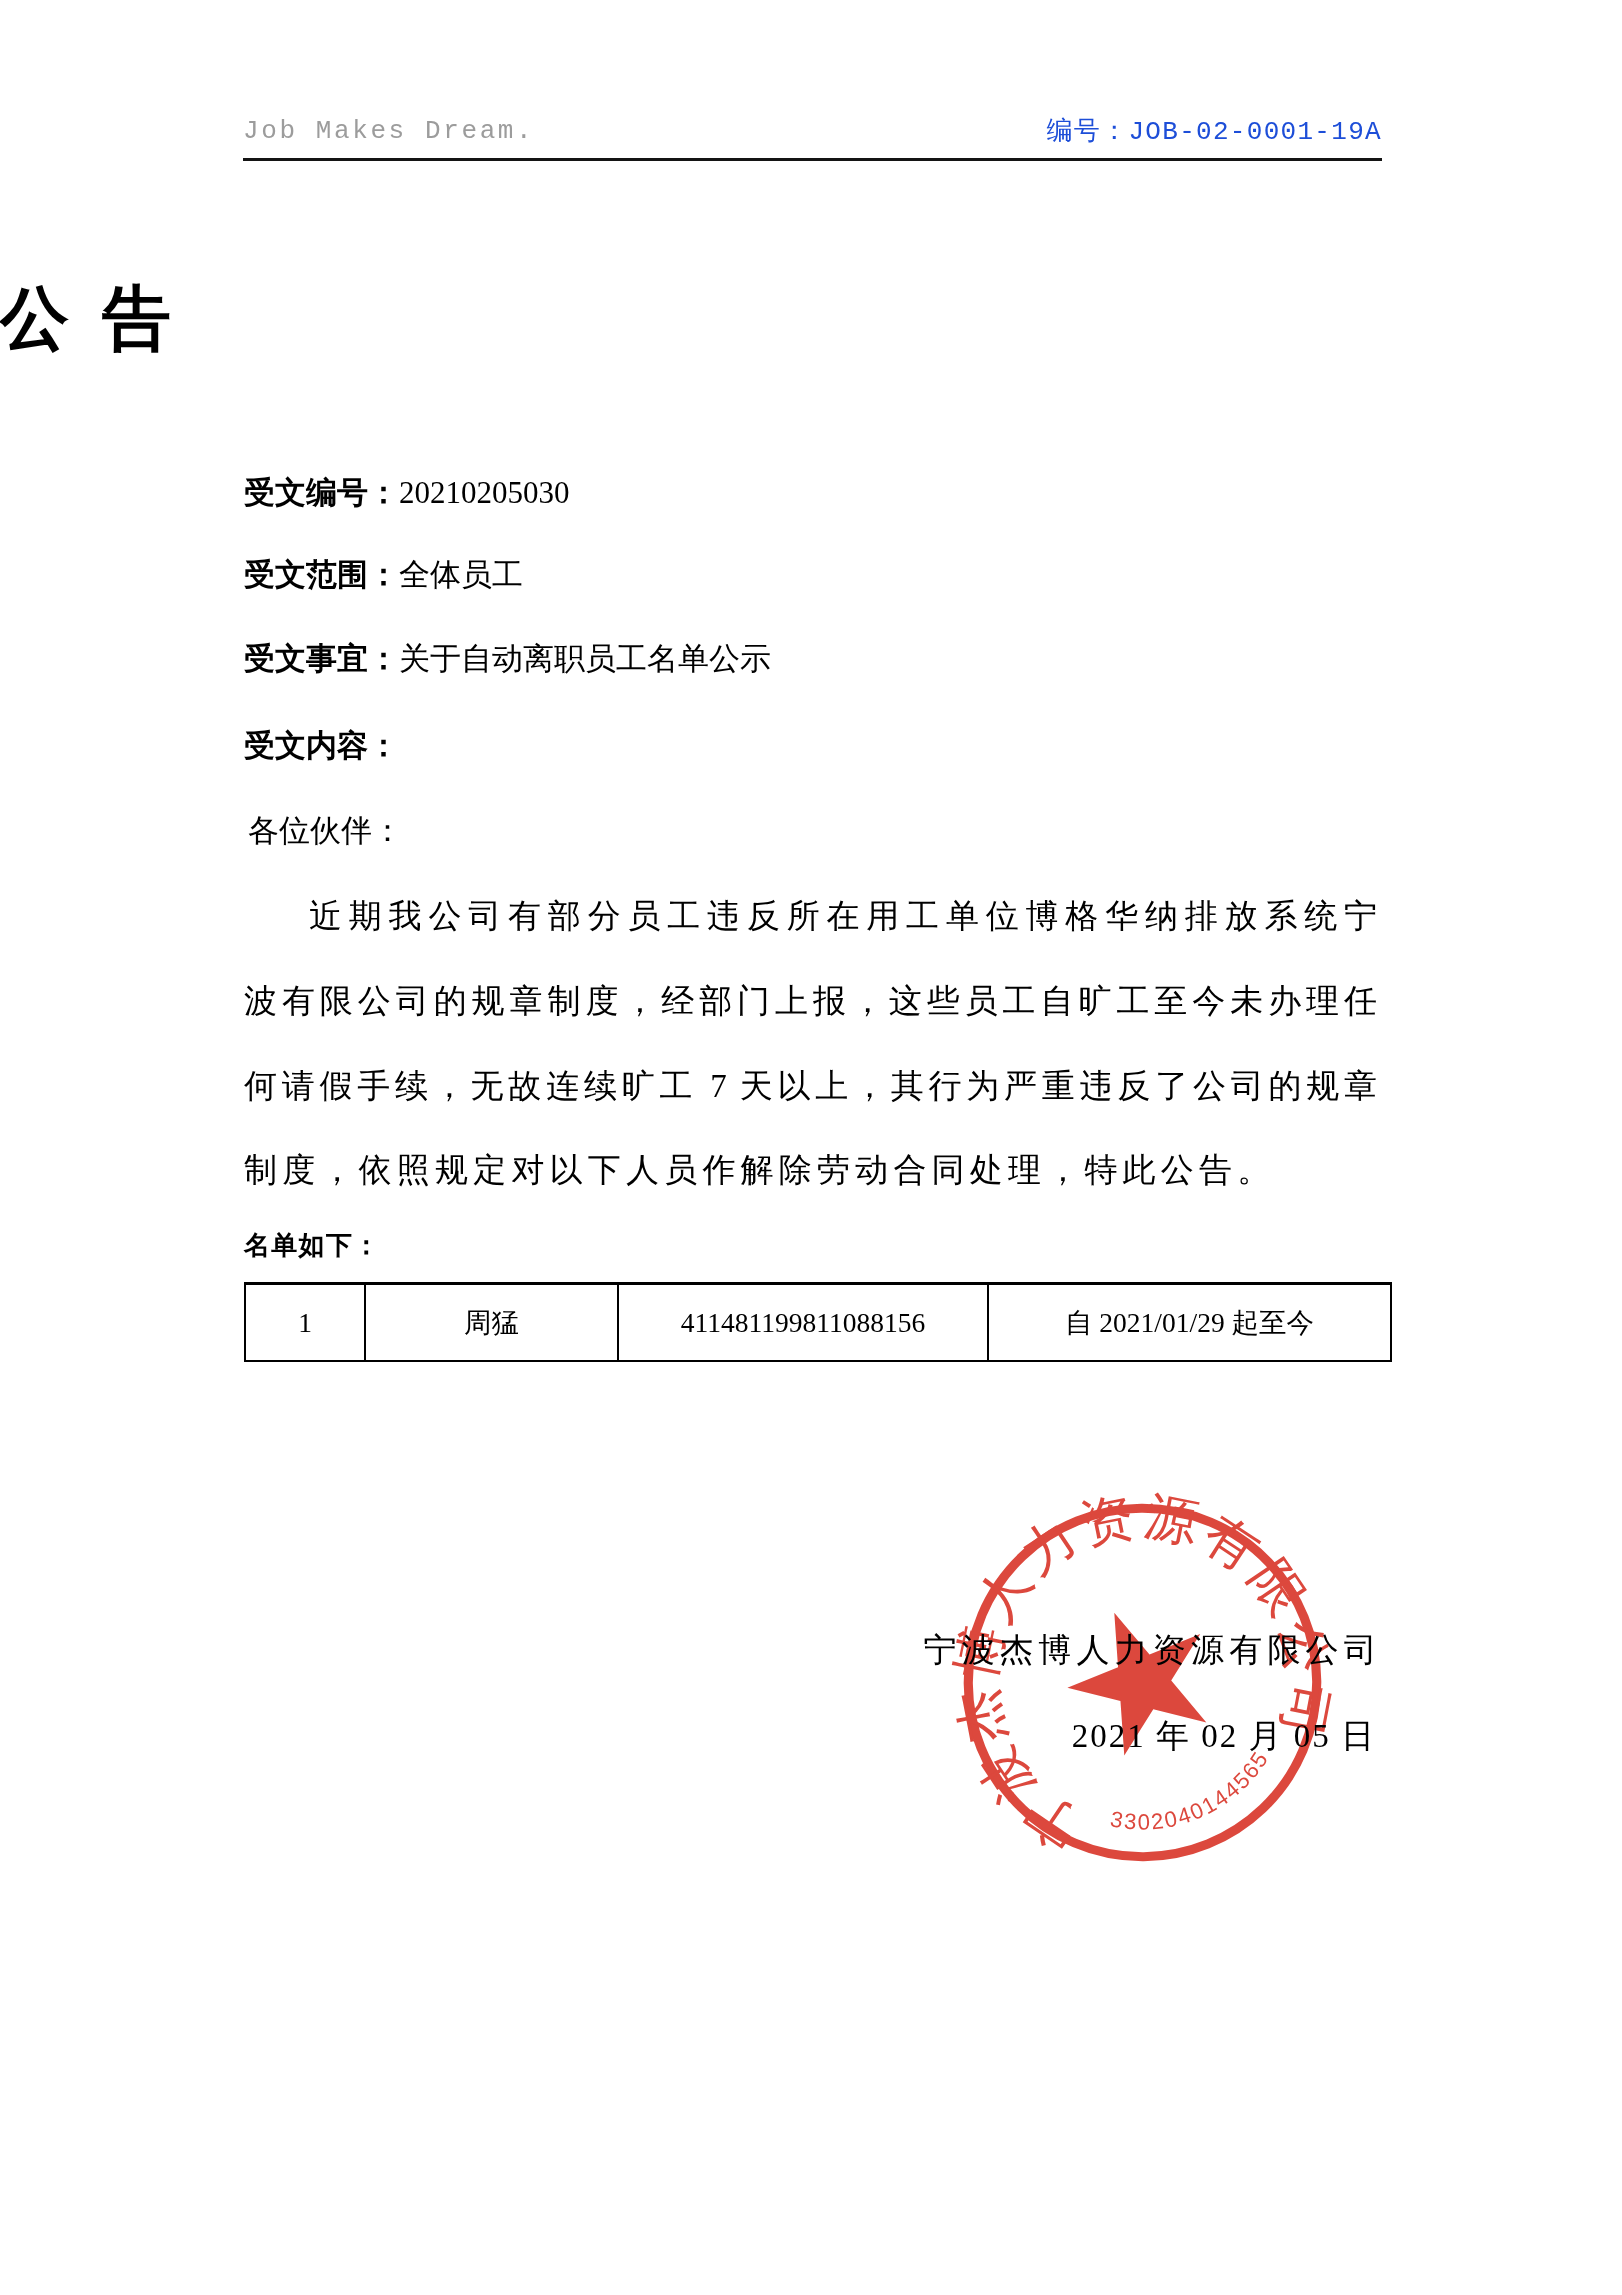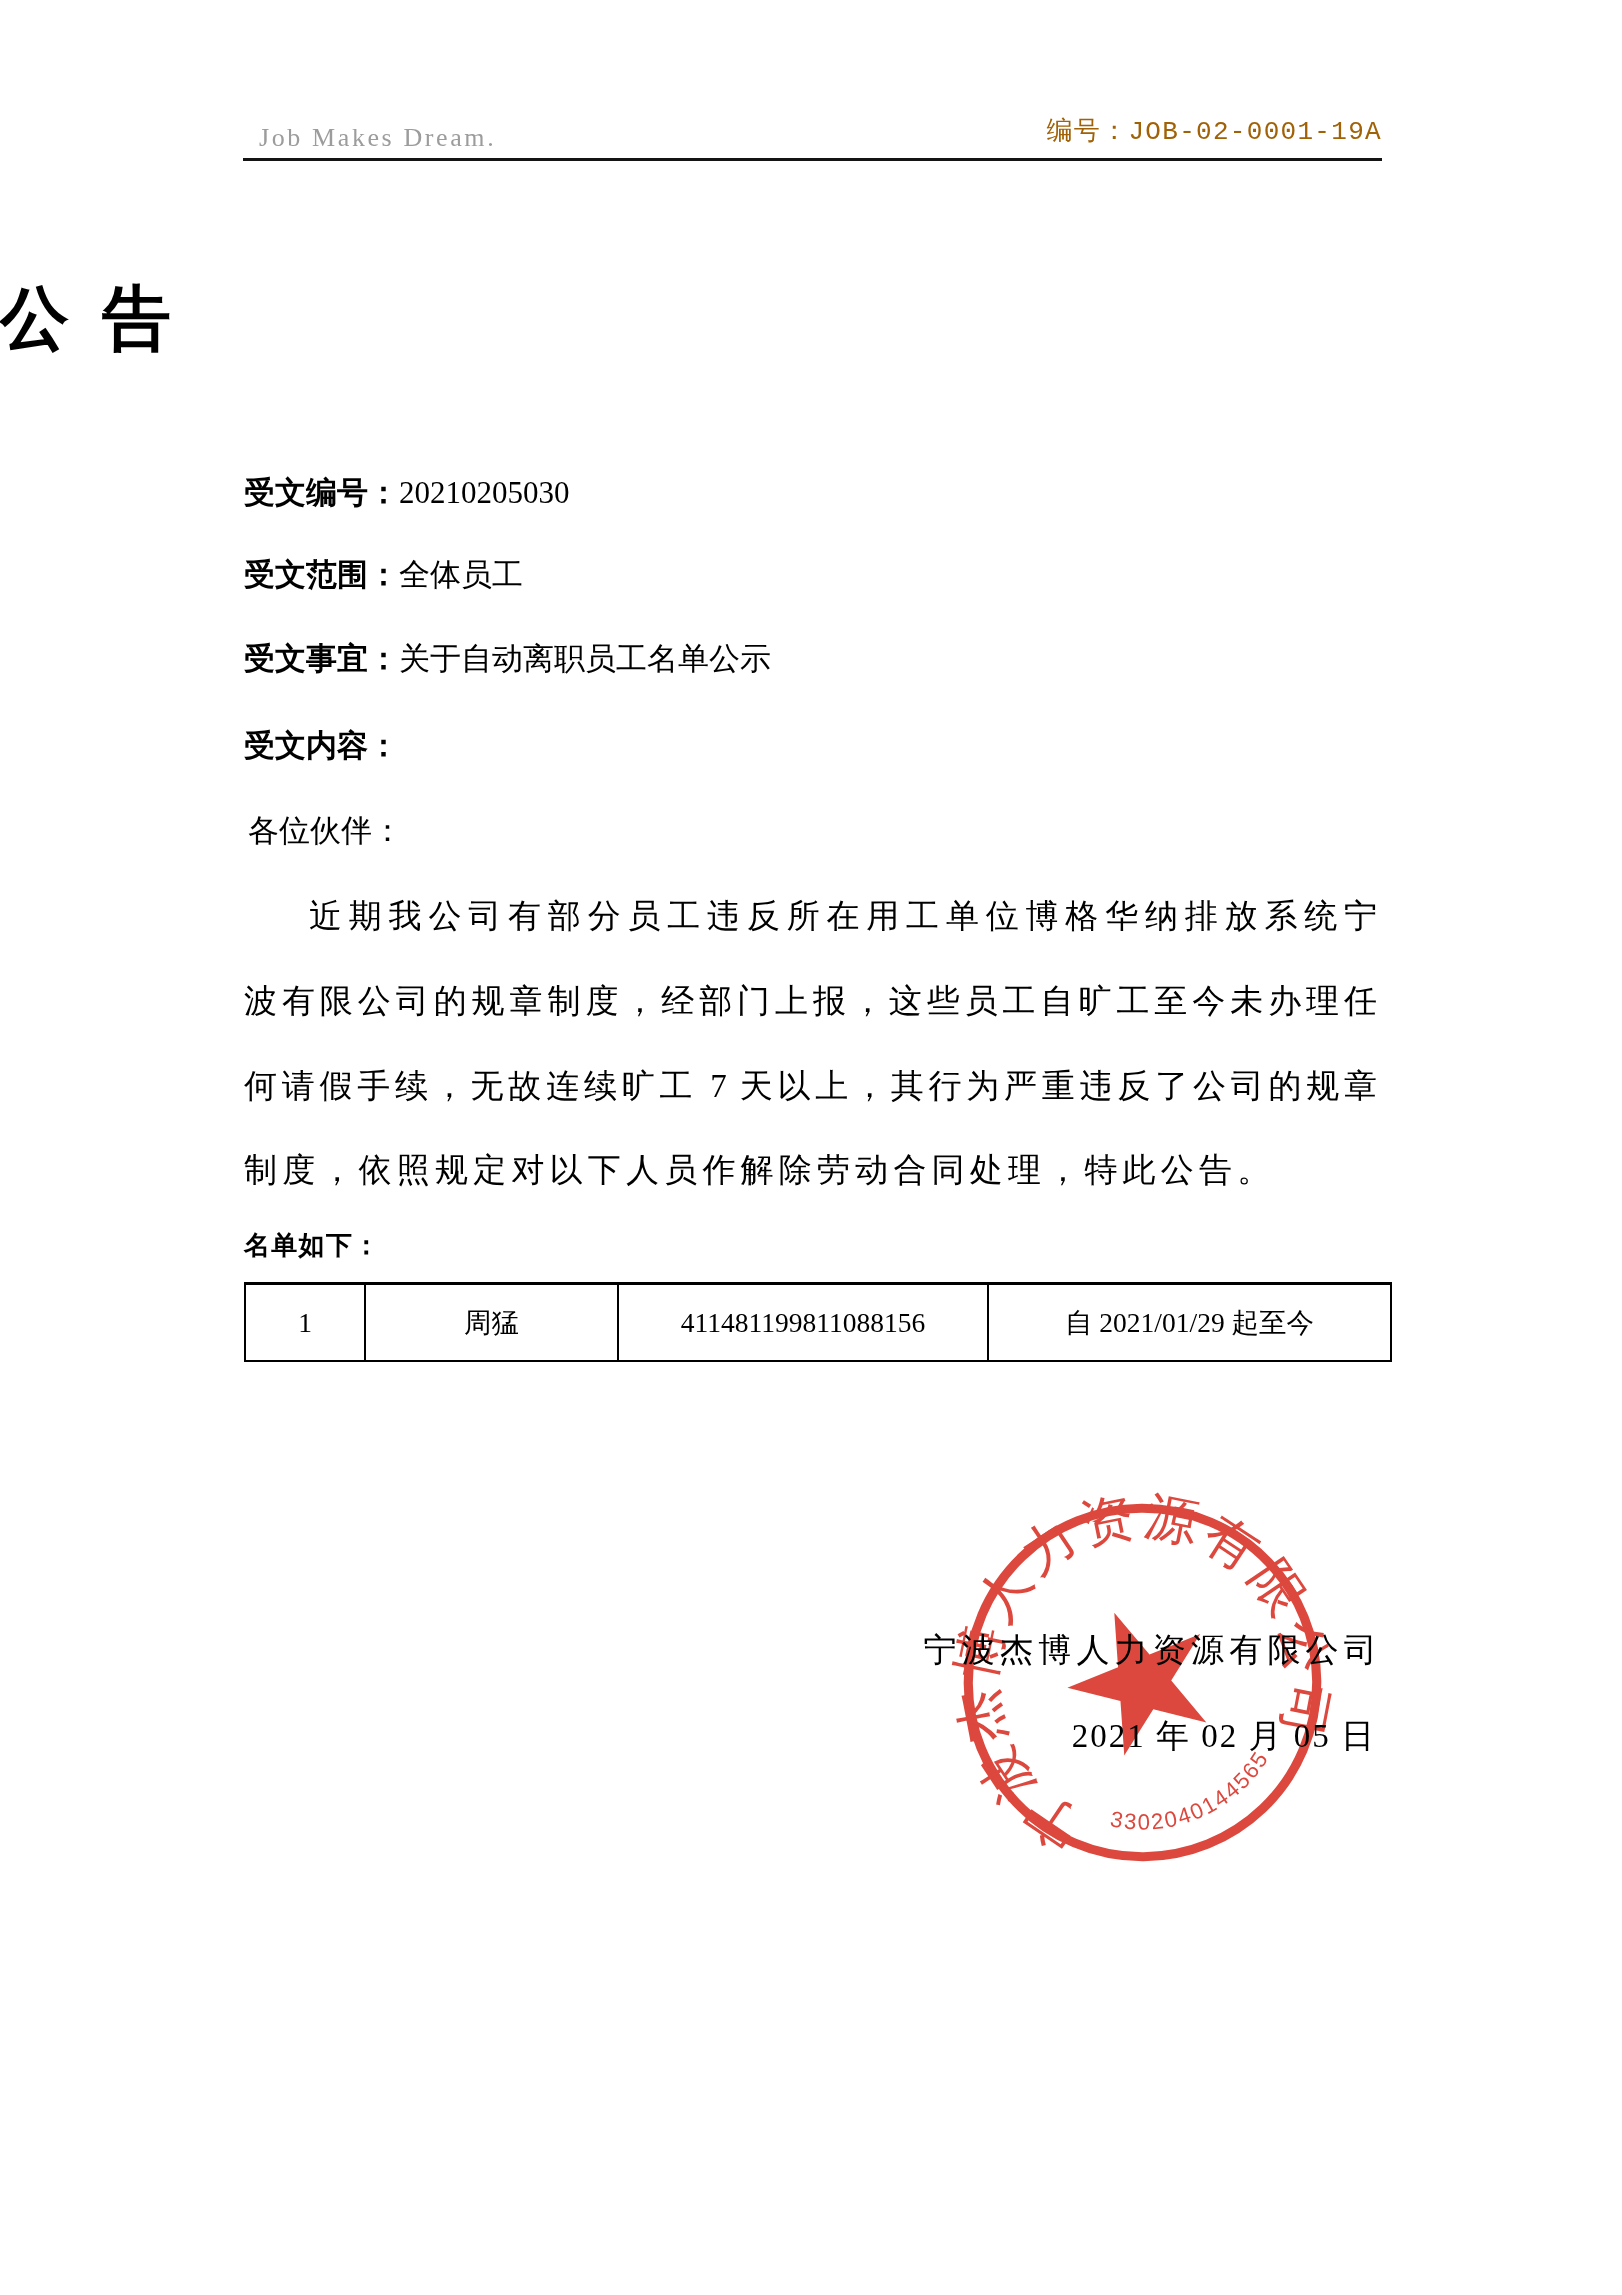--- a/index.html
+++ b/index.html
@@ -1,23 +1,23 @@
 <!DOCTYPE html>
 <html style="font-size:10.5px"><head>
 <meta charset="utf-8">
 <style>
   html,body{margin:0;padding:0;background:#e8e8e8;}
   .page{position:relative;width:1623px;height:2295px;background:#ffffff;overflow:hidden;
         font-family:"Liberation Serif","DejaVu Serif",serif;color:#000;}
 
   
-  .hdr-left{position:absolute;left:243px;top:121px;font-family:Liberation Serif, serif;
-            font-size:26px;line-height:34px;color:#9c9c9c;letter-spacing:2.6px;margin-left:16px;}
+  .hdr-left{position:absolute;left:243px;top:114px;font-family:Liberation Mono, monospace;
+            font-size:26px;line-height:34px;color:#9c9c9c;letter-spacing:2.6px;}
   .hdr-right{position:absolute;right:241px;top:115px;font-family:"Liberation Mono","DejaVu Sans Mono",monospace;
-             font-size:26px;line-height:34px;color:#a16207;letter-spacing:1.3px;}
+             font-size:26px;line-height:34px;color:#1d4ed8;letter-spacing:1.3px;}
   .hdr-rule{position:absolute;left:243px;top:158px;width:1139px;height:3.3px;background:#141414;}
 
   
   .title{position:absolute;left:0;top:280px;width:1623px;text-align:left;
          font-size:69px;font-weight:bold;word-spacing:15.7px;line-height:79px;}
 
   
   .field{position:absolute;left:244px;font-size:31px;line-height:42px;white-space:nowrap;}
   .field .lbl{font-weight:bold;}
   .f1{top:472px;} .f2{top:554px;text-align:right;} .f3{top:638px;} .f4{top:725px;}

